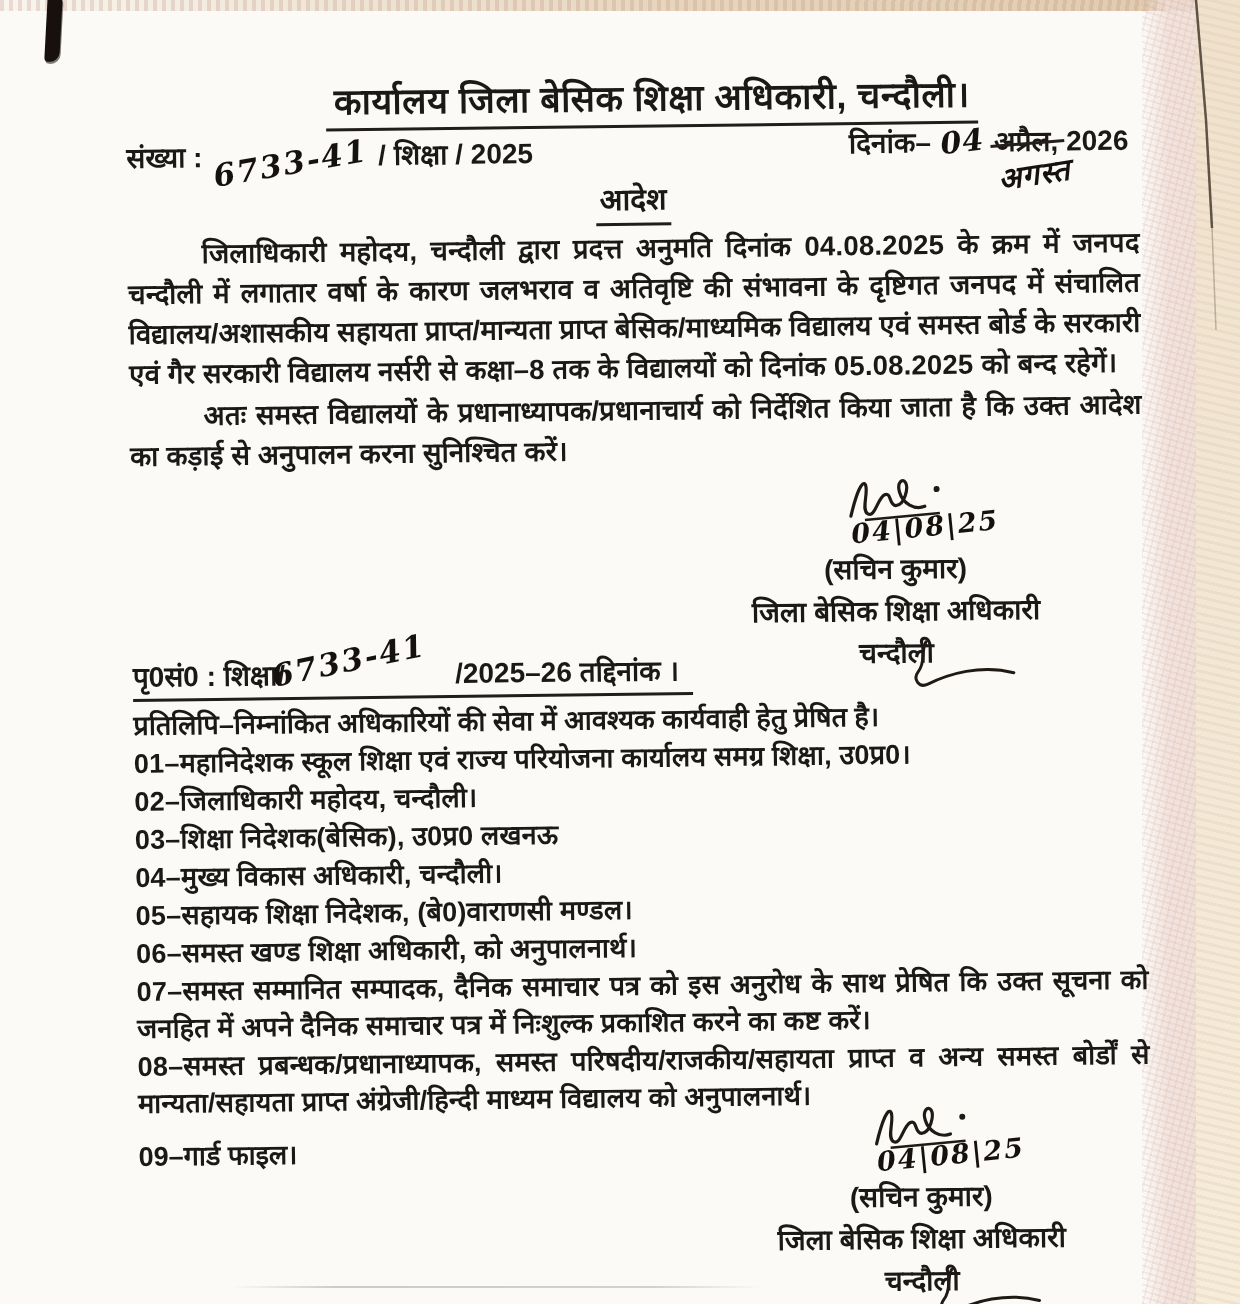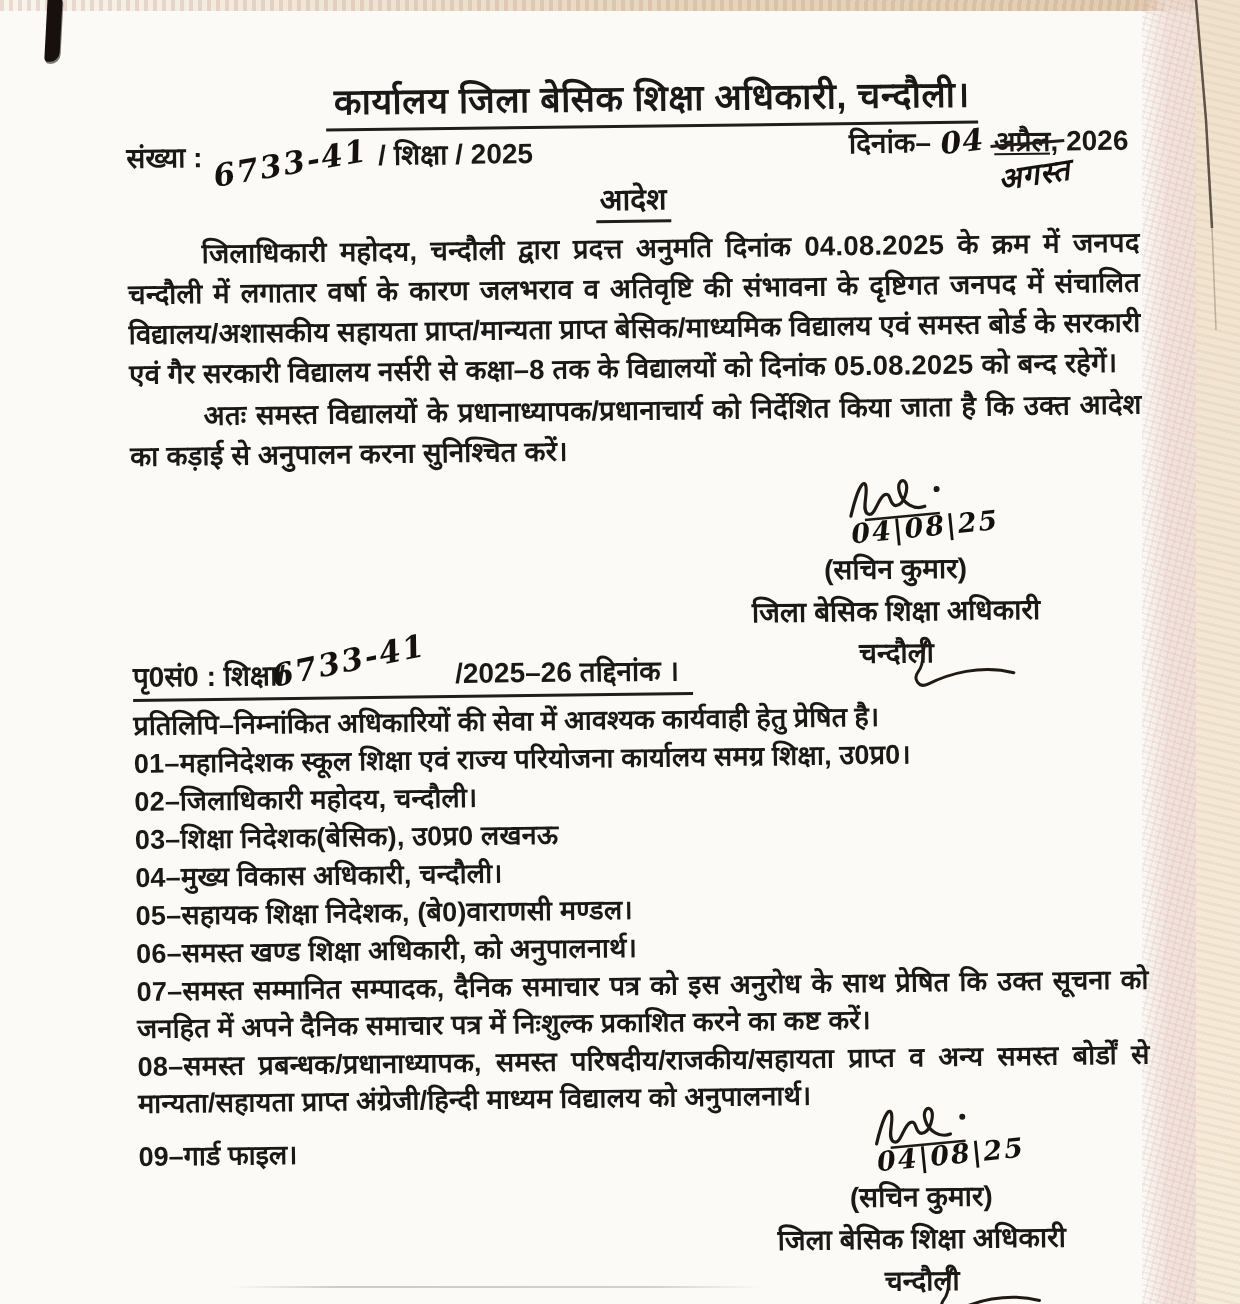--- a/index.html
+++ b/index.html
@@ -53,32 +53,32 @@
   .title .t-inner{border-bottom:3px solid #201d1a;padding:0 8px 6px;}
   .refdate-row{display:flex;justify-content:space-between;align-items:flex-start;margin-top:2px;}
   .ref-left{font-size:28px;font-weight:700;white-space:nowrap;position:relative;top:6px;}
   .date-right{font-size:28px;font-weight:700;white-space:nowrap;position:relative;margin-right:10px;}
   .hand{
     font-family:"DejaVu Serif","Liberation Serif",serif;
     font-style:italic;font-weight:600;color:#15110e;
   }
   .hand-refno{display:inline-block;font-size:31px;transform:rotate(-9deg);letter-spacing:2px;position:relative;top:8px;margin:0 2px;}
   .hand-day{display:inline-block;font-size:30px;transform:rotate(-6deg);letter-spacing:1px;margin:0 2px;}
-  .struck{position:relative;display:inline-block;text-decoration:underline;}
+  .struck{position:relative;display:inline-block;}
   .struck::after{
     content:"";position:absolute;left:-4px;right:-6px;top:55%;height:3px;
     background:#241f1b;transform:rotate(-4deg);
   }
   .hand-month{
     position:absolute;right:58px;top:32px;font-size:30px;
     transform:rotate(-8deg);letter-spacing:1px;
   }
   .order-heading{text-align:center;margin:14px 0 6px;}
   .order-heading .t-inner{
-    font-size:30px;font-weight:700;border-bottom:3px solid #201d1a;padding:0 4px 4px;
+    font-size:30px;font-weight:700;border-bottom:3px solid #201d1a;padding:0 4px 4px;font-family:Liberation Mono, monospace;
   }
   .para{
     font-size:27.5px;font-weight:700;line-height:40px;text-align:justify;
     margin:0;letter-spacing:.2px;
   }
   .para.indent{text-indent:74px;}
   .p1{margin-top:10px;}
   .p2{margin-top:2px;}
   
   .sig-row{display:flex;justify-content:flex-end;}

